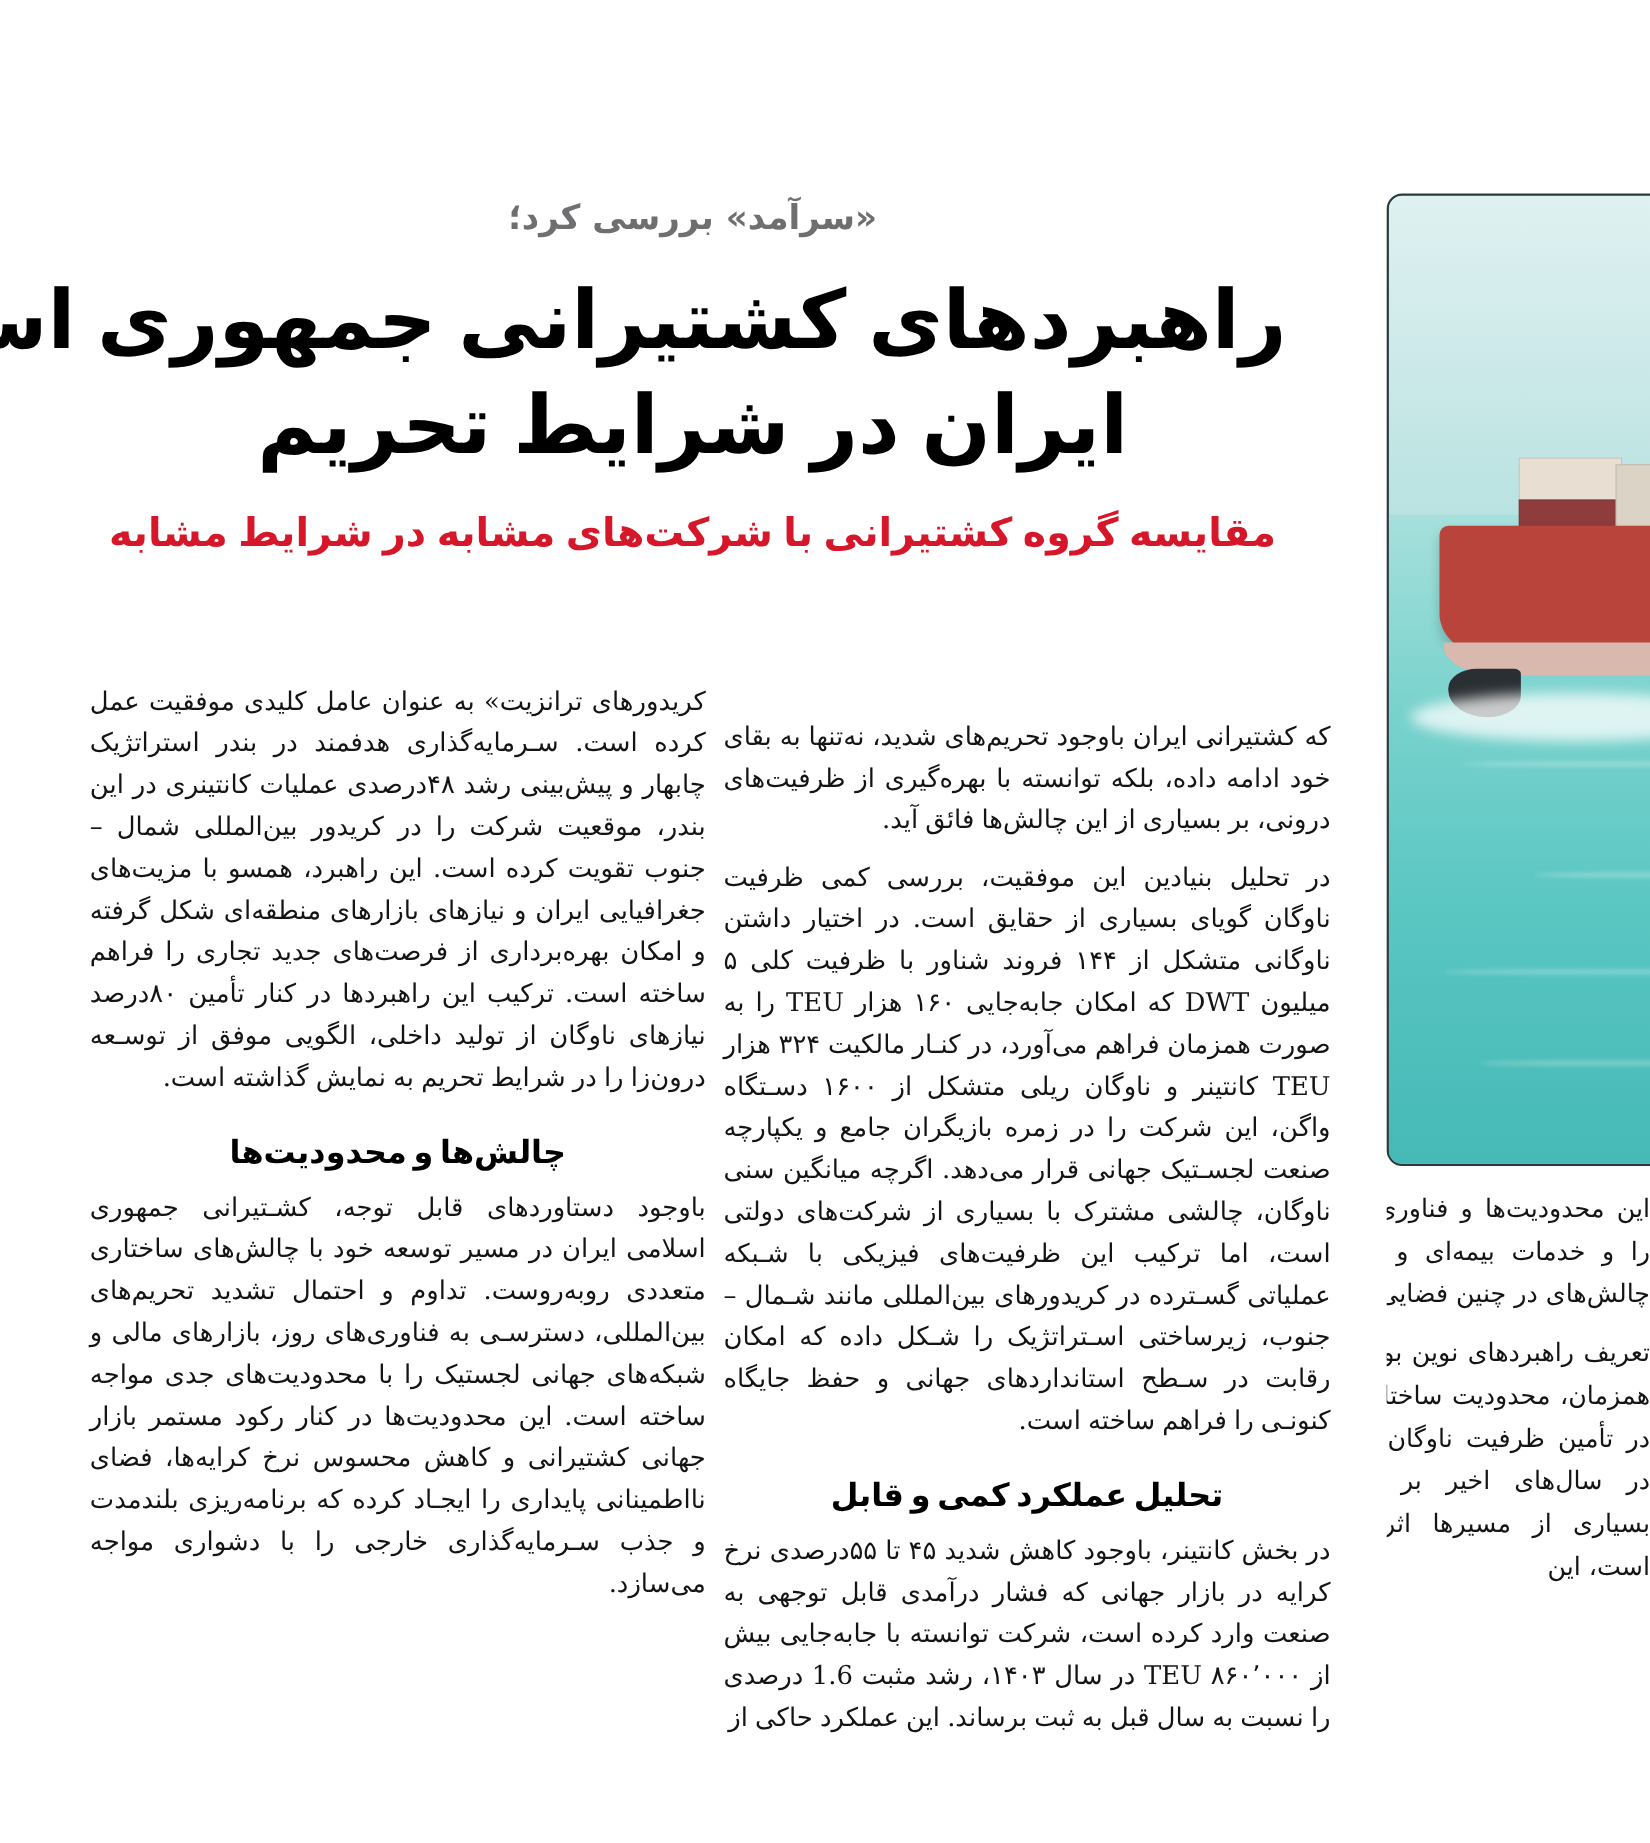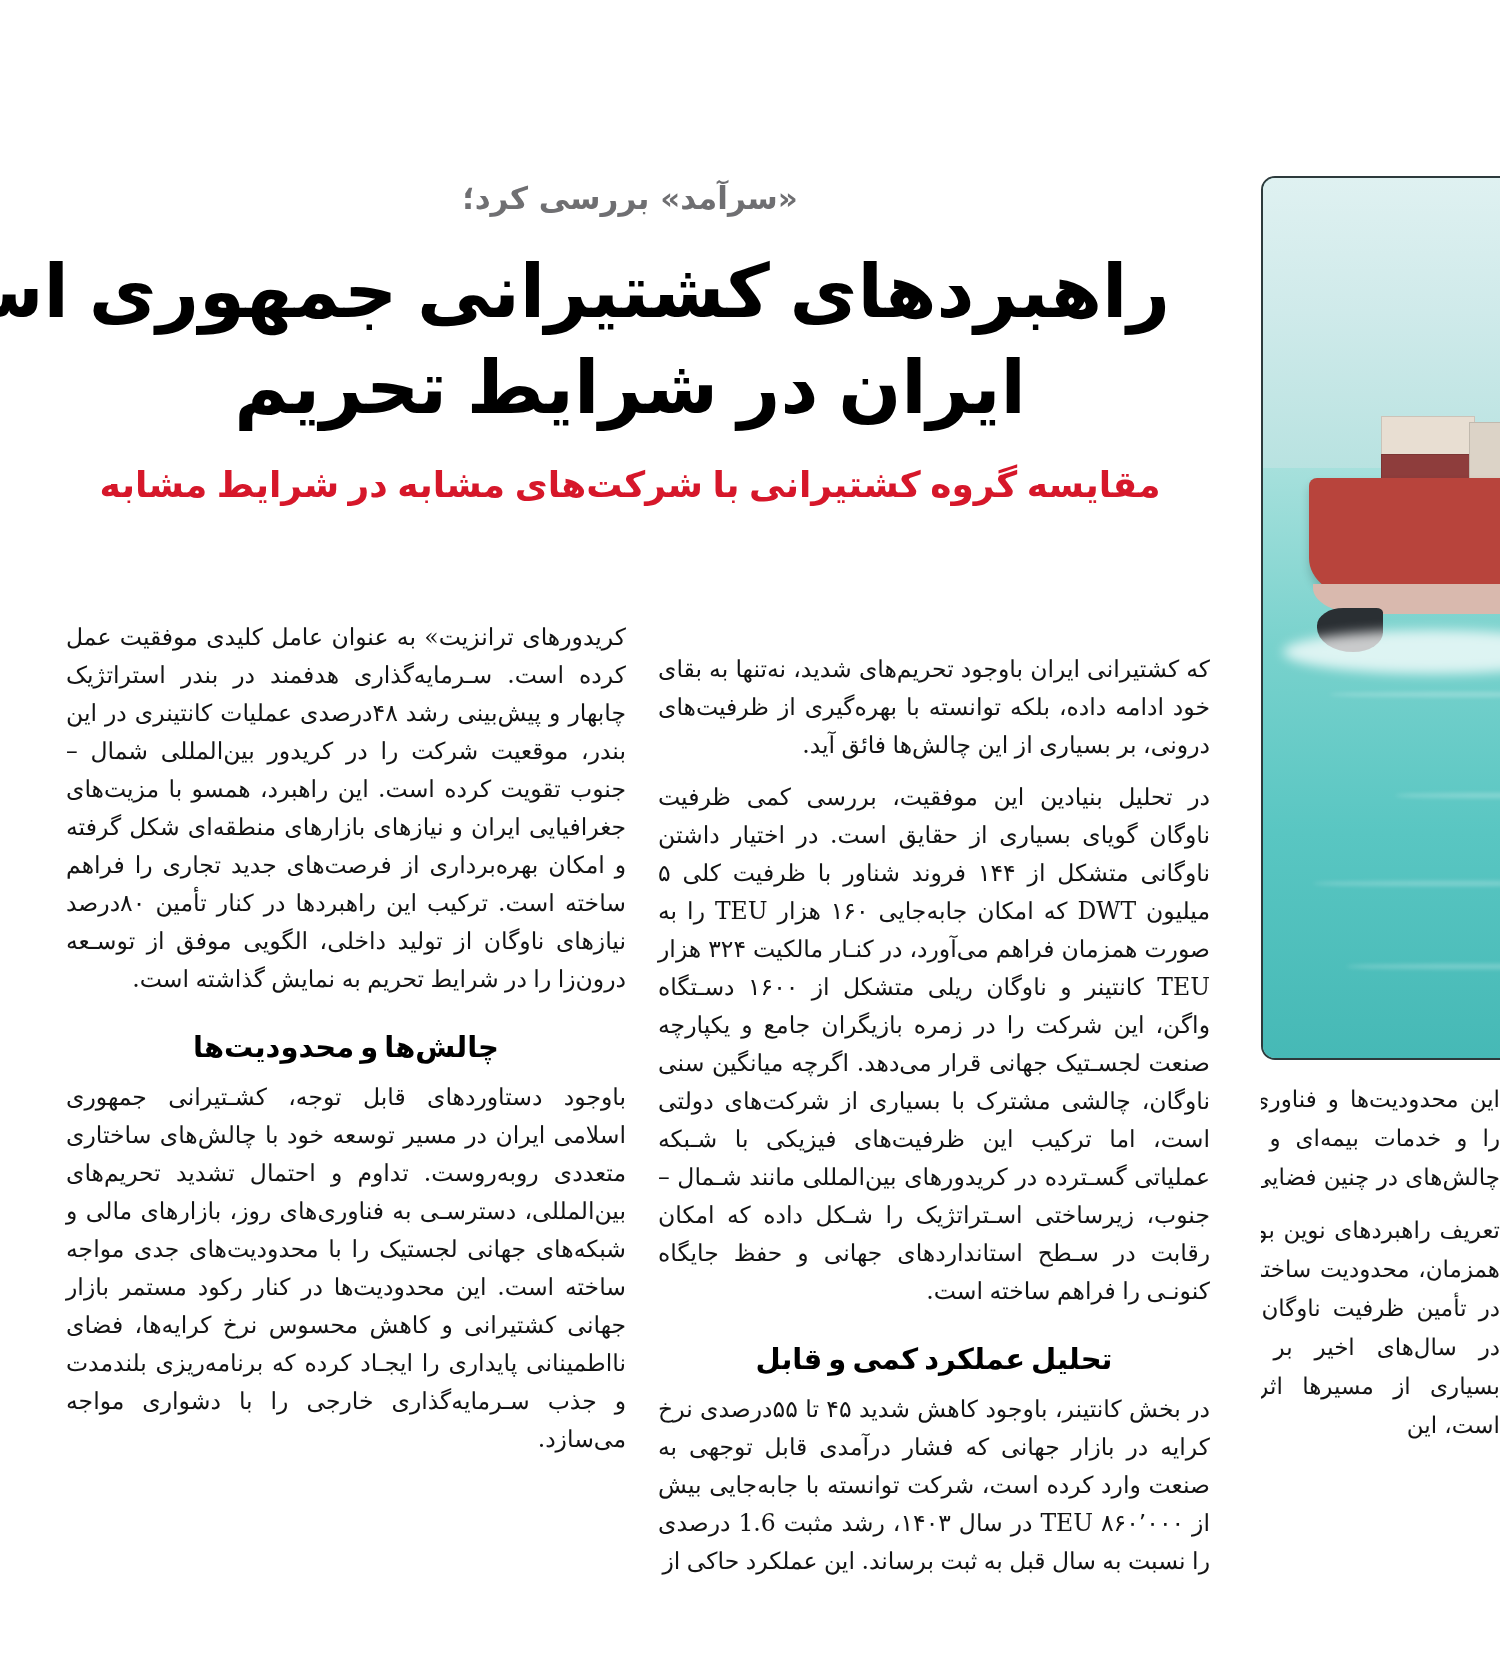--- a/index.html
+++ b/index.html
@@ -146,21 +146,21 @@
     font-family: "DejaVu Sans", "Liberation Sans", sans-serif;
     font-size: 29px;
     font-weight: 800;
     text-align: center;
     color: #000000;
     margin: 30px 0 12px 0;
     word-spacing: -4px;
     letter-spacing: -0.5px;
   }
 
-  .col-left   { left: 66px;   top: 618px; width: 560px; }
+  .col-left   { left: 82px;   top: 618px; width: 560px; }
   .col-mid    { left: 658px;  top: 618px; width: 552px; margin-top: 32px; }
 
   .clip-right {
     position: absolute;
     left: 1261px;
     top: 1080px;
     width: 239px;
     height: 595px;
     overflow: hidden;
   }

